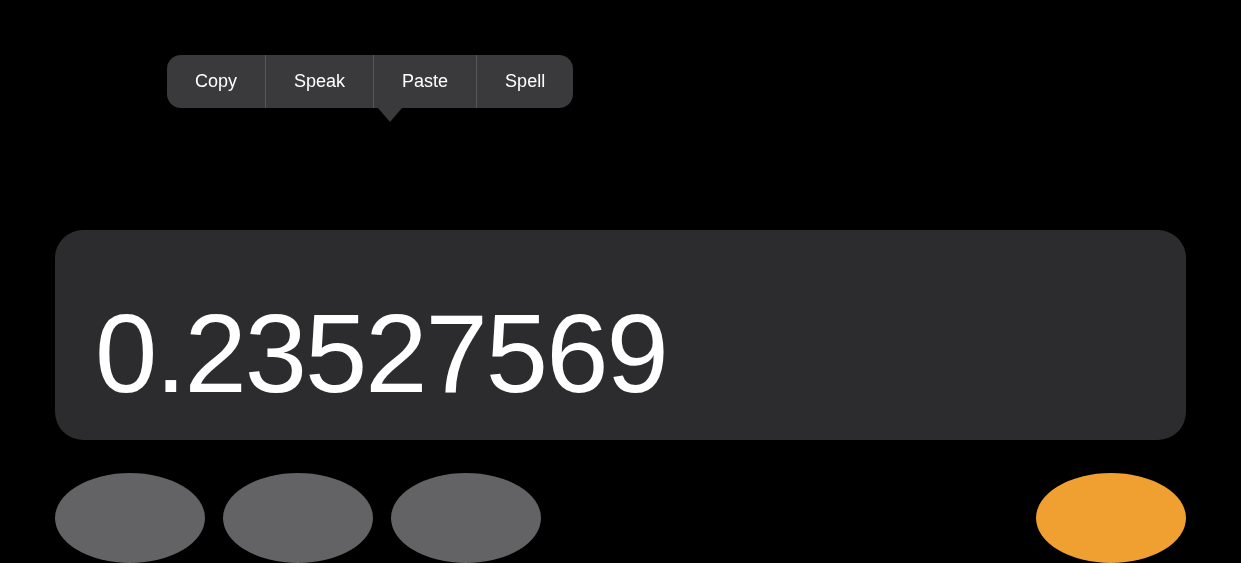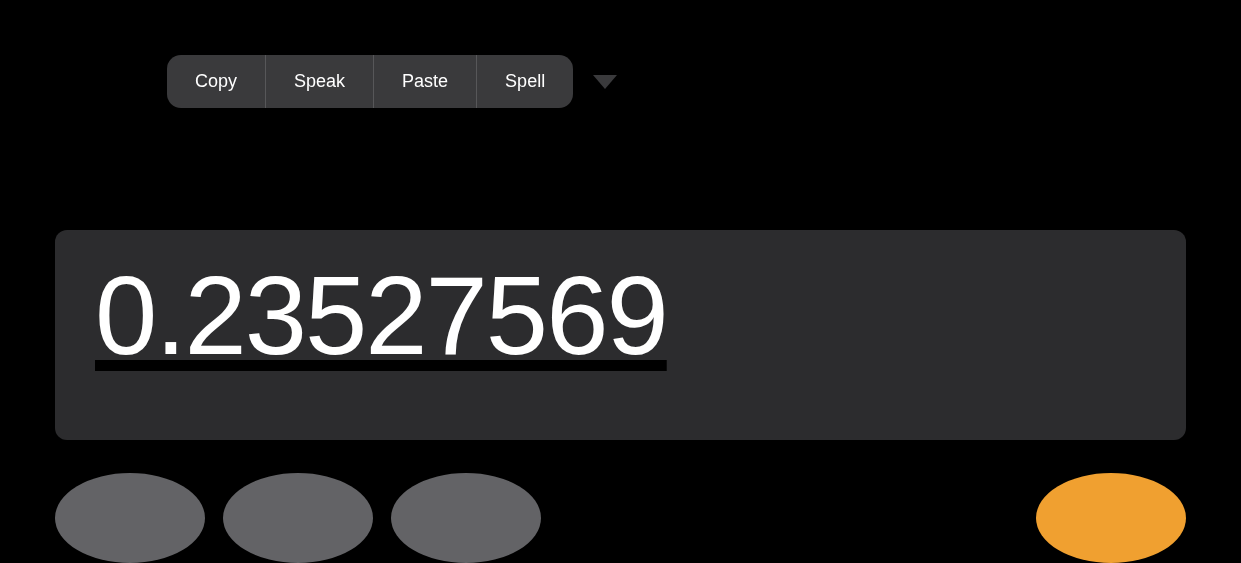--- a/index.html
+++ b/index.html
@@ -15,21 +15,21 @@
       overflow: hidden;
       font-family: -apple-system, BlinkMacSystemFont, 'SF Pro Display', 'Helvetica Neue', sans-serif;
       position: relative;
     }
 
     .context-menu-wrapper {
       position: absolute;
       top: 55px;
       left: 167px;
       display: flex;
-      flex-direction: row;
+      flex-direction: column;
       align-items: center;
     }
 
     .context-menu {
       background-color: #3a3a3c;
       border-radius: 14px;
       display: flex;
       flex-direction: row;
       overflow: hidden;
       box-shadow: 0 4px 20px rgba(0,0,0,0.5);
@@ -60,27 +60,26 @@
       position: relative;
       left: 20px;
     }
 
     .display-container {
       position: absolute;
       top: 230px;
       left: 55px;
       right: 55px;
       background-color: #2c2c2e;
-      border-radius: 12px;
+      border-radius: 28px;
       display: flex;
-      align-items: flex-start;
+      align-items: flex-end;
       justify-content: flex-start;
       padding: 30px 40px;
       min-height: 210px;
-      text-decoration: underline;
     }
 
     .display-value {
       color: #ffffff;
       font-size: 112px;
       font-weight: 300;
       letter-spacing: -2px;
       line-height: 1;
       font-family: -apple-system, BlinkMacSystemFont, 'SF Pro Display', 'Helvetica Neue', sans-serif;
     }

